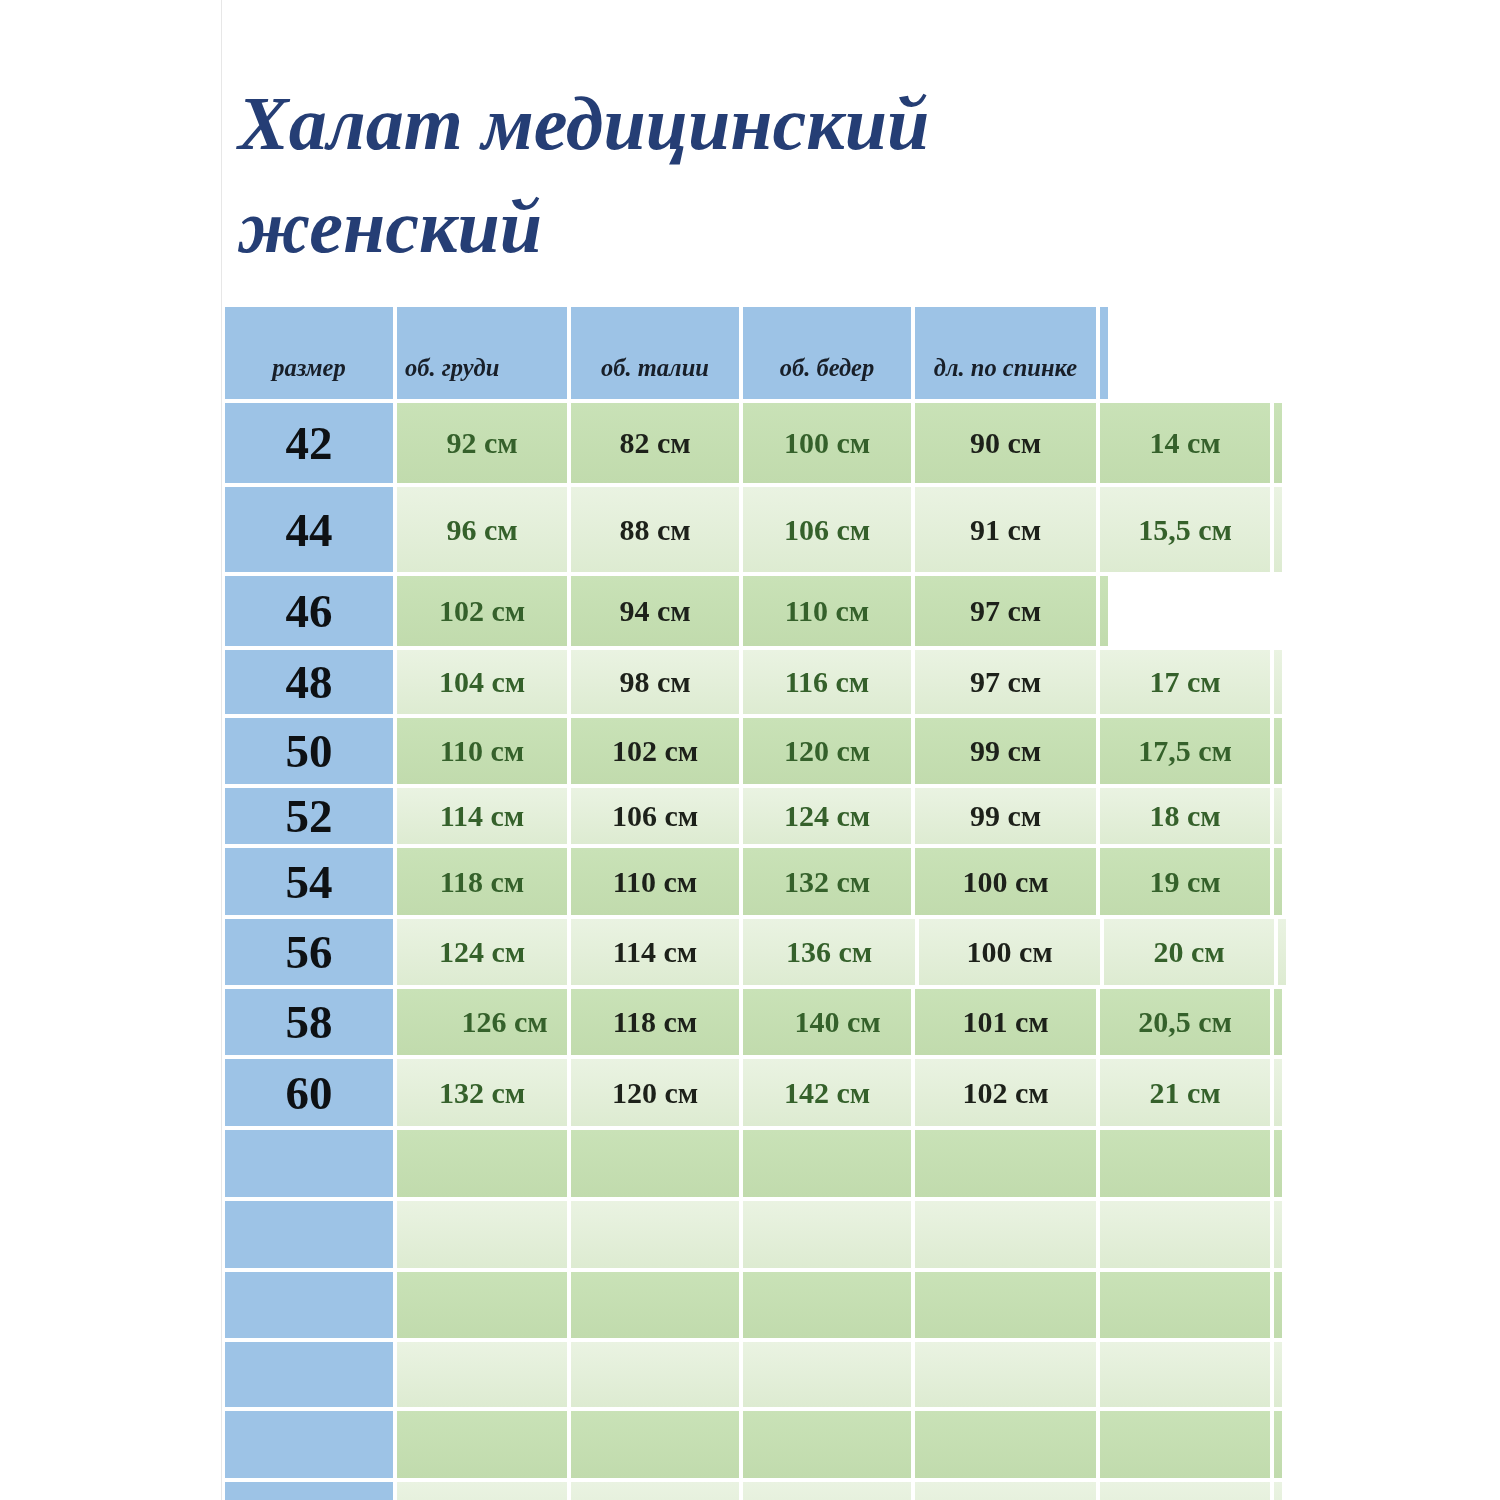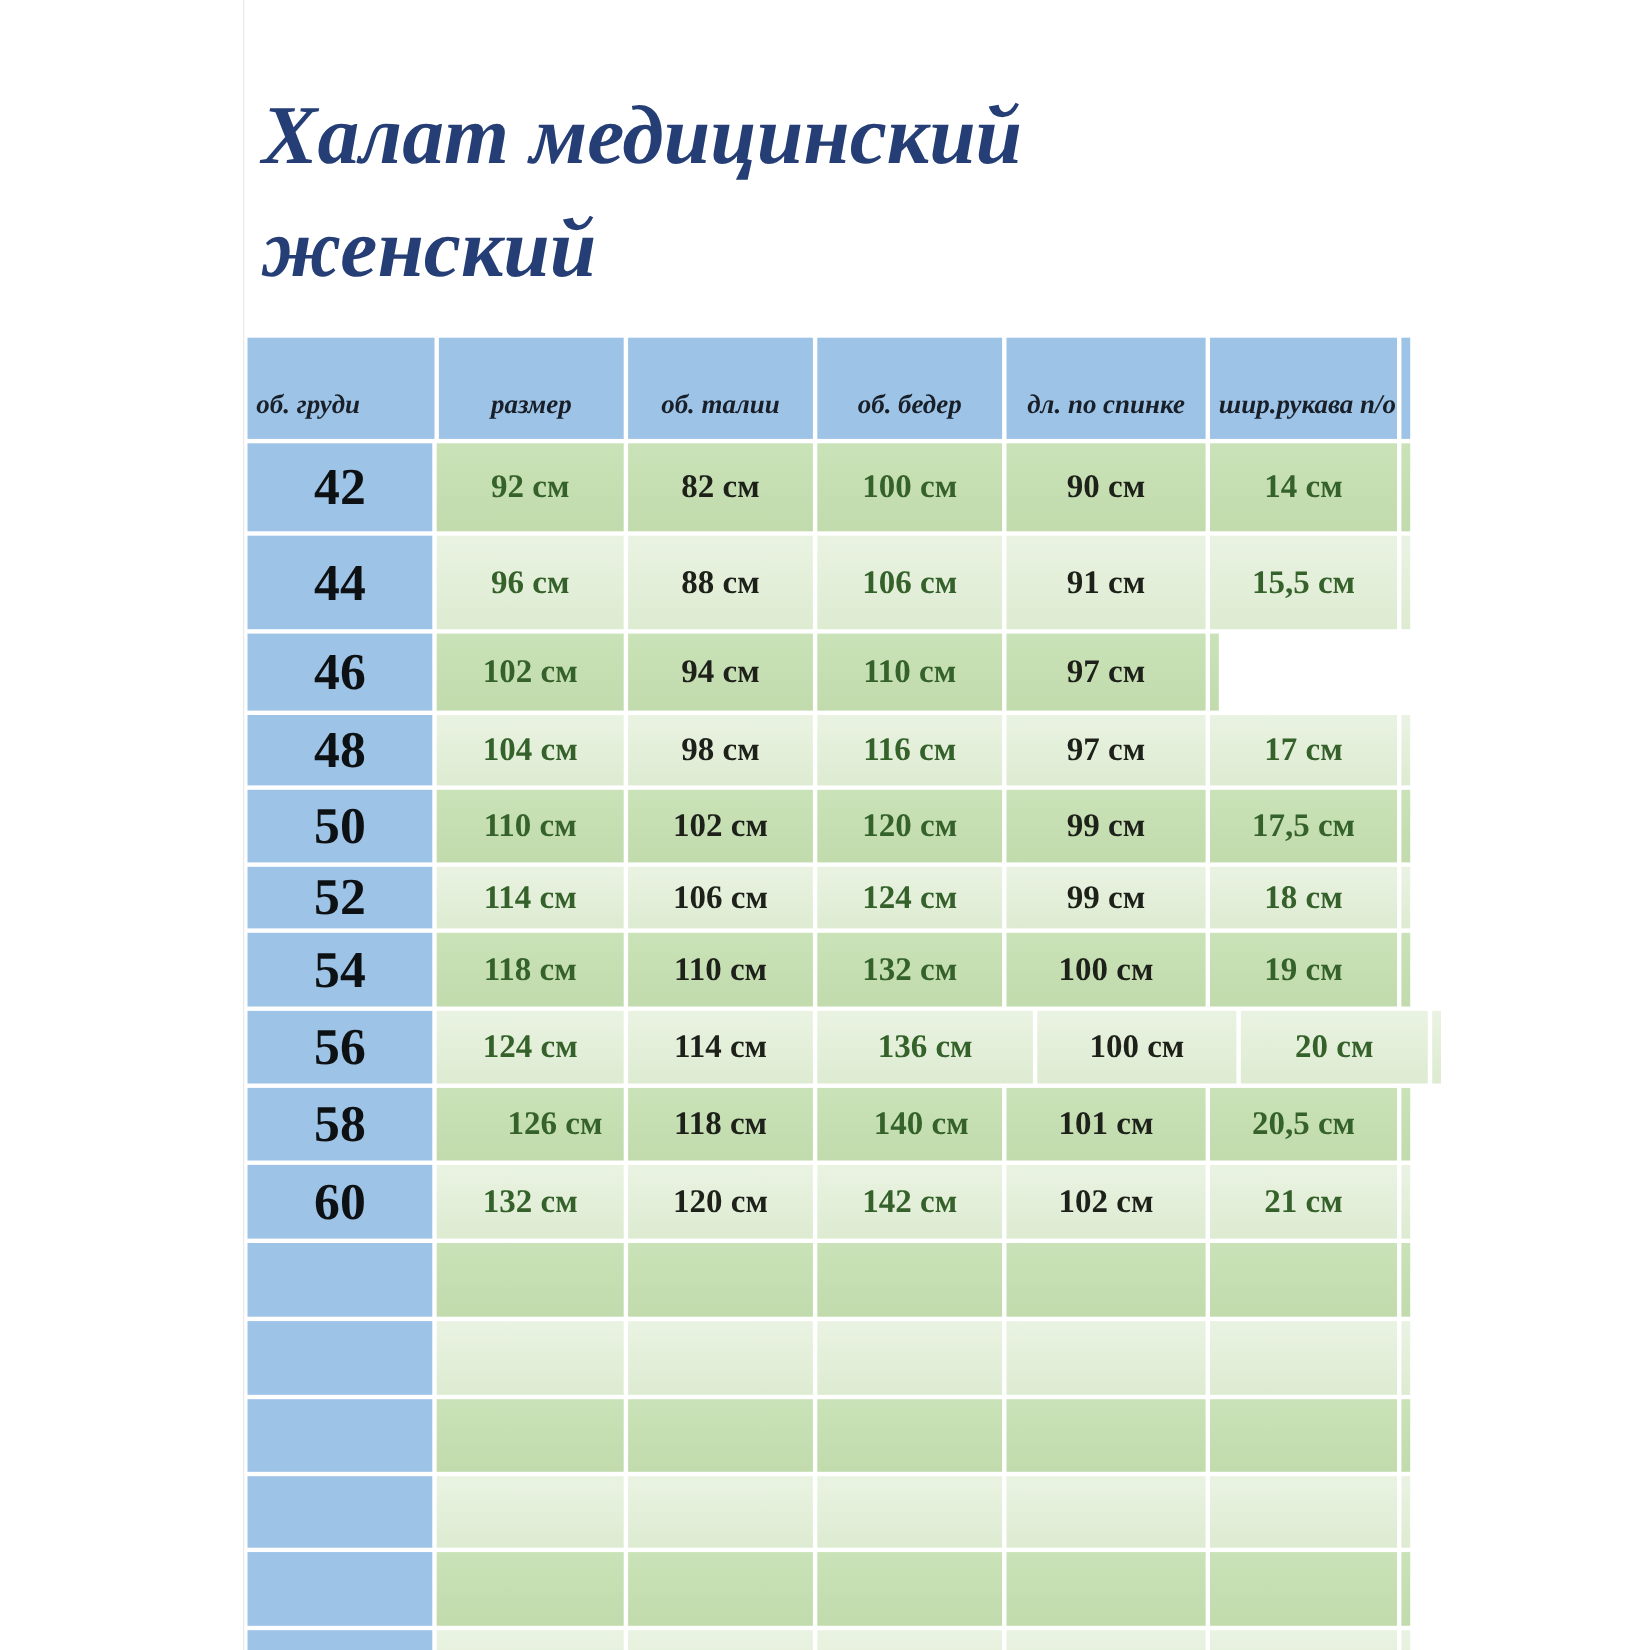--- a/index.html
+++ b/index.html
@@ -39,26 +39,25 @@
 <body>
 
 <div class="canvas">
   <div class="edge-line"></div>
   <h1 class="title">
     <span>Халат медицинский</span>
     <span>женский</span>
   </h1>
   <div class="size-table" id="size-table">
       <div class="t-row" style="height: 92px;">
+        <div class="cell blue-cell header-cell" style="width: 168px;">размер</div>
         <div class="cell blue-cell header-cell h-left" style="width: 170px;">об. груди</div>
-        <div class="cell blue-cell header-cell" style="width: 168px;">размер</div>
         <div class="cell blue-cell header-cell" style="width: 168px;">об. талии</div>
         <div class="cell blue-cell header-cell" style="width: 168px;">об. бедер</div>
         <div class="cell blue-cell header-cell" style="width: 181px;">дл. по спинке</div>
-        <div class="cell blue-cell header-cell h-left" style="width: 170px;">шир.рукава п/о</div>
         <div class="cell blue-cell" style="width: 8px;"></div>
       </div>
       <div class="t-row" style="height: 80px;">
         <div class="cell blue-cell size-cell" style="width: 168px;">42</div>
         <div class="cell shade-dark value-cell v-green" style="width: 170px;">92 см</div>
         <div class="cell shade-dark value-cell v-black" style="width: 168px;">82 см</div>
         <div class="cell shade-dark value-cell v-green" style="width: 168px;">100 см</div>
         <div class="cell shade-dark value-cell v-black" style="width: 181px;">90 см</div>
         <div class="cell shade-dark value-cell v-green" style="width: 170px;">14 см</div>
         <div class="cell shade-dark" style="width: 8px;"></div>
@@ -113,21 +112,21 @@
         <div class="cell shade-dark value-cell v-black" style="width: 168px;">110 см</div>
         <div class="cell shade-dark value-cell v-green" style="width: 168px;">132 см</div>
         <div class="cell shade-dark value-cell v-black" style="width: 181px;">100 см</div>
         <div class="cell shade-dark value-cell v-green" style="width: 170px;">19 см</div>
         <div class="cell shade-dark" style="width: 8px;"></div>
       </div>
       <div class="t-row" style="height: 66px;">
         <div class="cell blue-cell size-cell" style="width: 168px;">56</div>
         <div class="cell shade-light value-cell v-green" style="width: 170px;">124 см</div>
         <div class="cell shade-light value-cell v-black" style="width: 168px;">114 см</div>
-        <div class="cell shade-light value-cell v-green" style="width: 196px;">136 см</div>
+        <div class="cell shade-light value-cell v-green" style="width: 172px;">136 см</div>
         <div class="cell shade-light value-cell v-black" style="width: 181px;">100 см</div>
         <div class="cell shade-light value-cell v-green" style="width: 170px;">20 см</div>
         <div class="cell shade-light" style="width: 8px;"></div>
       </div>
       <div class="t-row" style="height: 66px;">
         <div class="cell blue-cell size-cell" style="width: 168px;">58</div>
         <div class="cell shade-dark value-cell v-green" style="width: 170px; padding-left: 45px;">126 см</div>
         <div class="cell shade-dark value-cell v-black" style="width: 168px;">118 см</div>
         <div class="cell shade-dark value-cell v-green" style="width: 168px; padding-left: 21px;">140 см</div>
         <div class="cell shade-dark value-cell v-black" style="width: 181px; text-align: center;">101 см</div>

